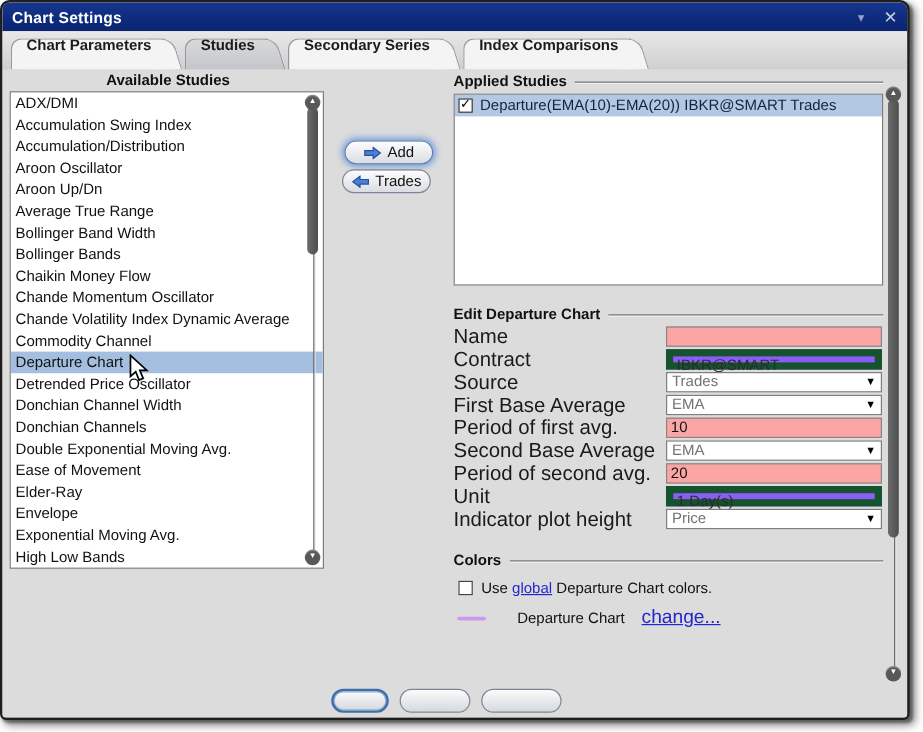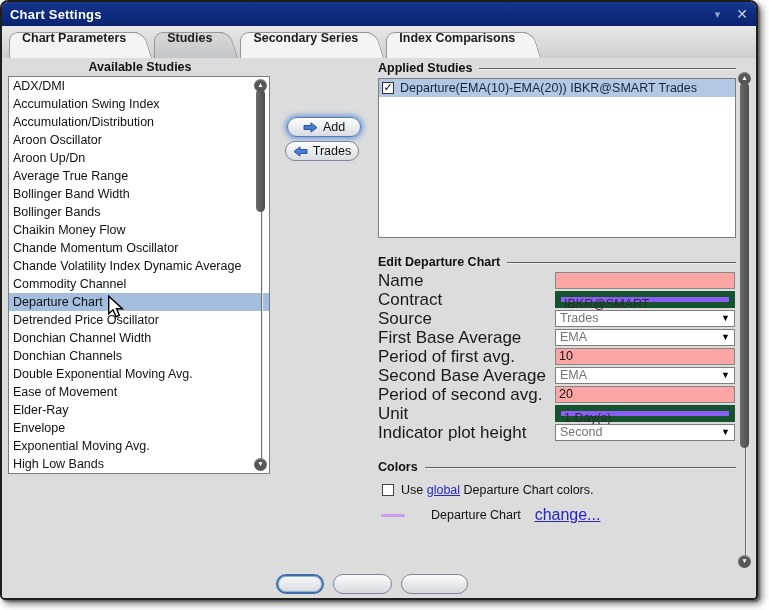--- a/index.html
+++ b/index.html
@@ -257,21 +257,21 @@
             <div class="form-row">
               <span class="f-label">Unit</span>
 
               <div class="tf dis">1 Day(s)</div>
 
             </div>
             <div class="form-row">
               <span class="f-label">Indicator plot height</span>
 
               <div class="sel">
-                <span class="sel-val">Second</span>
+                <span class="sel-val">Price</span>
                 <span class="dd">▼</span>
               </div>
             </div>
         </div>
 
         <div class="group-hd colors-hd">
           <span class="group-title">Colors</span>
           <span class="group-line"></span>
         </div>
         <div class="chk-row">

